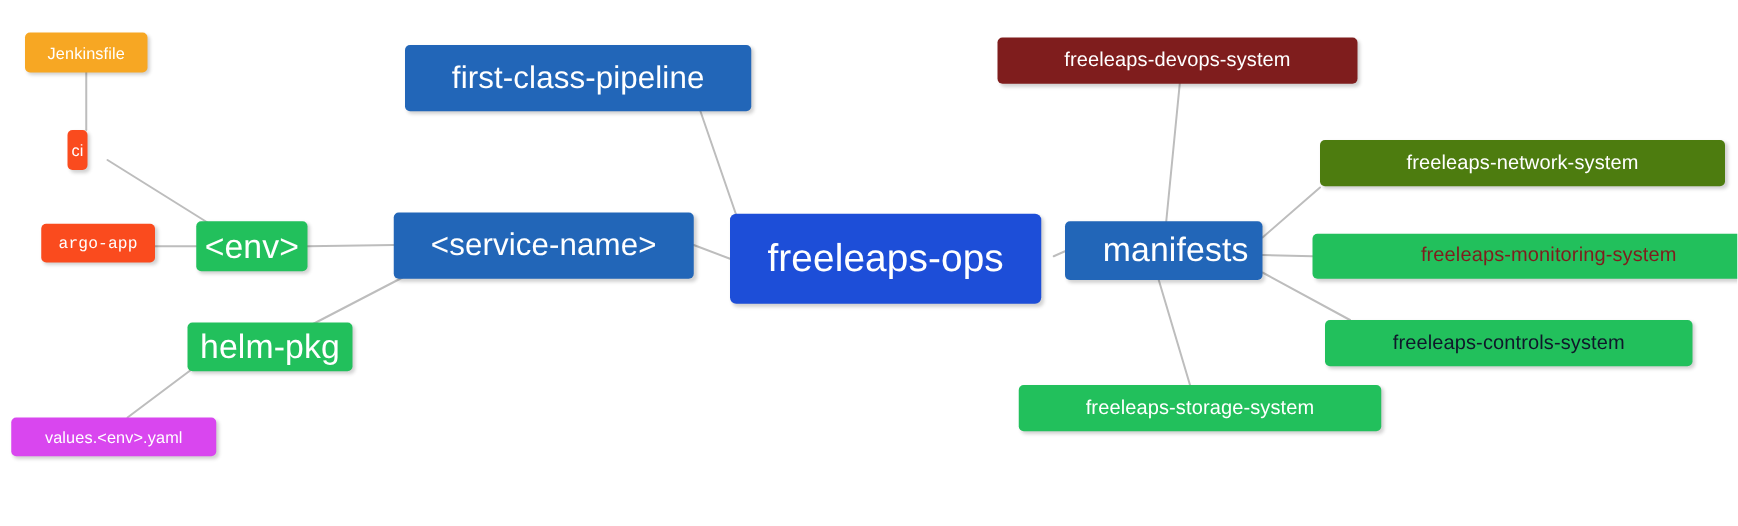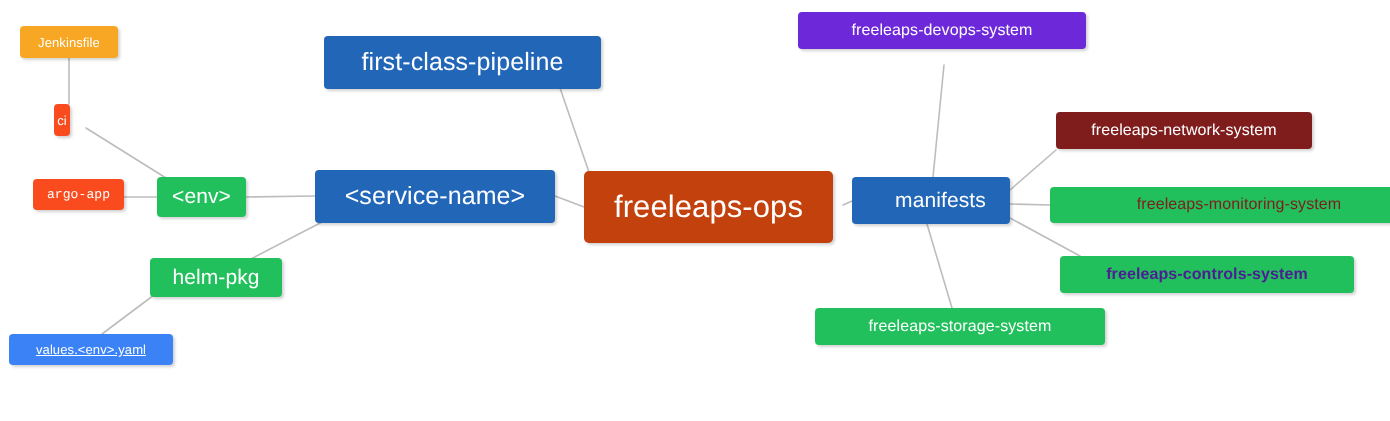--- a/index.html
+++ b/index.html
@@ -42,21 +42,21 @@
     z-index: 2;
   }
   .node.lvl-root {
     font-size: 31px;
     border-radius: 5px;
   }
   .node.lvl-1 {
     font-size: 25px;
   }
   .node.lvl-2 {
-    font-size: 21px;
+    font-size: 27px;
   }
   .node.lvl-3 {
     font-size: 16px;
   }
   .node.lvl-4 {
     font-size: 13px;
   }
 </style>
 </head>
 <body>
@@ -71,58 +71,58 @@
       <line x1="166" y1="178" x2="86" y2="128" stroke="#bdbdbd" stroke-width="1.6" stroke-linecap="round"></line>
       <line x1="157" y1="197" x2="124" y2="197" stroke="#bdbdbd" stroke-width="1.6" stroke-linecap="round"></line>
       <line x1="69" y1="104" x2="69" y2="58" stroke="#bdbdbd" stroke-width="1.6" stroke-linecap="round"></line>
       <line x1="158" y1="292" x2="102" y2="334" stroke="#bdbdbd" stroke-width="1.6" stroke-linecap="round"></line>
       <line x1="933" y1="177" x2="944" y2="65" stroke="#bdbdbd" stroke-width="1.6" stroke-linecap="round"></line>
       <line x1="1010" y1="190" x2="1056" y2="150" stroke="#bdbdbd" stroke-width="1.6" stroke-linecap="round"></line>
       <line x1="1010" y1="204" x2="1050" y2="205" stroke="#bdbdbd" stroke-width="1.6" stroke-linecap="round"></line>
       <line x1="1010" y1="218" x2="1080" y2="256" stroke="#bdbdbd" stroke-width="1.6" stroke-linecap="round"></line>
       <line x1="927" y1="224" x2="952" y2="308" stroke="#bdbdbd" stroke-width="1.6" stroke-linecap="round"></line>
     </svg>
-<div class="node lvl-root" style="left: 584px; top: 171px; width: 249px; height: 72px; background: #c2410c; color: rgb(255, 255, 255);">
+<div class="node lvl-root" style="left: 584px; top: 171px; width: 249px; height: 72px; background: #1d4ed8; color: rgb(255, 255, 255);">
       <span>freeleaps-ops</span>
     </div>
     <div class="node lvl-1" style="left: 315px; top: 170px; width: 240px; height: 53px; background: rgb(34, 102, 184); color: rgb(255, 255, 255);">
       <span>&lt;service-name&gt;</span>
     </div>
     <div class="node lvl-1" style="left: 314px; top: 36px; width: 277px; height: 53px; background: rgb(34, 102, 184); color: rgb(255, 255, 255); margin-left: 10px;">
       <span>first-class-pipeline</span>
     </div>
     <div class="node lvl-2" style="left: 852px; top: 177px; width: 158px; height: 47px; background: rgb(34, 102, 184); color: rgb(255, 255, 255); padding-left: 19px;">
       <span>manifests</span>
     </div>
     <div class="node lvl-2" style="left: 157px; top: 177px; width: 89px; height: 40px; background: rgb(34, 192, 92); color: rgb(255, 255, 255);">
       <span>&lt;env&gt;</span>
     </div>
     <div class="node lvl-2" style="left: 150px; top: 258px; width: 132px; height: 39px; background: rgb(34, 192, 92); color: rgb(255, 255, 255);">
       <span>helm-pkg</span>
     </div>
-    <div class="node lvl-3" style="left: 798px; top: 12px; width: 288px; height: 37px; background: #6d28d9; color: rgb(255, 255, 255);">
+    <div class="node lvl-3" style="left: 798px; top: 30px; width: 288px; height: 37px; background: #7f1d1d; color: rgb(255, 255, 255);">
       <span>freeleaps-devops-system</span>
     </div>
-    <div class="node lvl-3" style="left: 1056px; top: 112px; width: 256px; height: 37px; background: #7f1d1d; color: rgb(255, 255, 255);">
+    <div class="node lvl-3" style="left: 1056px; top: 112px; width: 324px; height: 37px; background: #4d7c0f; color: rgb(255, 255, 255);">
       <span>freeleaps-network-system</span>
     </div>
     <div class="node lvl-3" style="left: 1050px; top: 187px; width: 378px; height: 36px; background: rgb(34, 192, 92); color: #7f1d1d;">
       <span>freeleaps-monitoring-system</span>
     </div>
-    <div class="node lvl-3" style="left: 1060px; top: 256px; width: 294px; height: 37px; background: rgb(34, 192, 92); color: #4c1d95; font-weight: bold;">
+    <div class="node lvl-3" style="left: 1060px; top: 256px; width: 294px; height: 37px; background: rgb(34, 192, 92); color: #0f172a;">
       <span>freeleaps-controls-system</span>
     </div>
     <div class="node lvl-3" style="left: 815px; top: 308px; width: 290px; height: 37px; background: rgb(34, 192, 92); color: rgb(255, 255, 255);">
       <span>freeleaps-storage-system</span>
     </div>
     <div class="node lvl-4" style="left: 20px; top: 26px; width: 98px; height: 32px; background: rgb(247, 167, 35); color: rgb(255, 255, 255);">
       <span>Jenkinsfile</span>
     </div>
     <div class="node lvl-4" style="left: 54px; top: 104px; width: 16px; height: 32px; background: rgb(250, 75, 30); color: rgb(255, 255, 255);">
       <span>ci</span>
     </div>
     <div class="node lvl-4" style="left: 33px; top: 179px; width: 91px; height: 31px; background: rgb(250, 75, 30); color: rgb(255, 255, 255); font-family: Liberation Mono, monospace;">
       <span>argo-app</span>
     </div>
-    <div class="node lvl-4" style="left: 9px; top: 334px; width: 164px; height: 31px; background: #3b82f6; color: rgb(255, 255, 255); text-decoration: underline;">
+    <div class="node lvl-4" style="left: 9px; top: 334px; width: 164px; height: 31px; background: #d946ef; color: rgb(255, 255, 255);">
       <span>values.&lt;env&gt;.yaml</span>
     </div>
   </div>
 
 </body></html>

